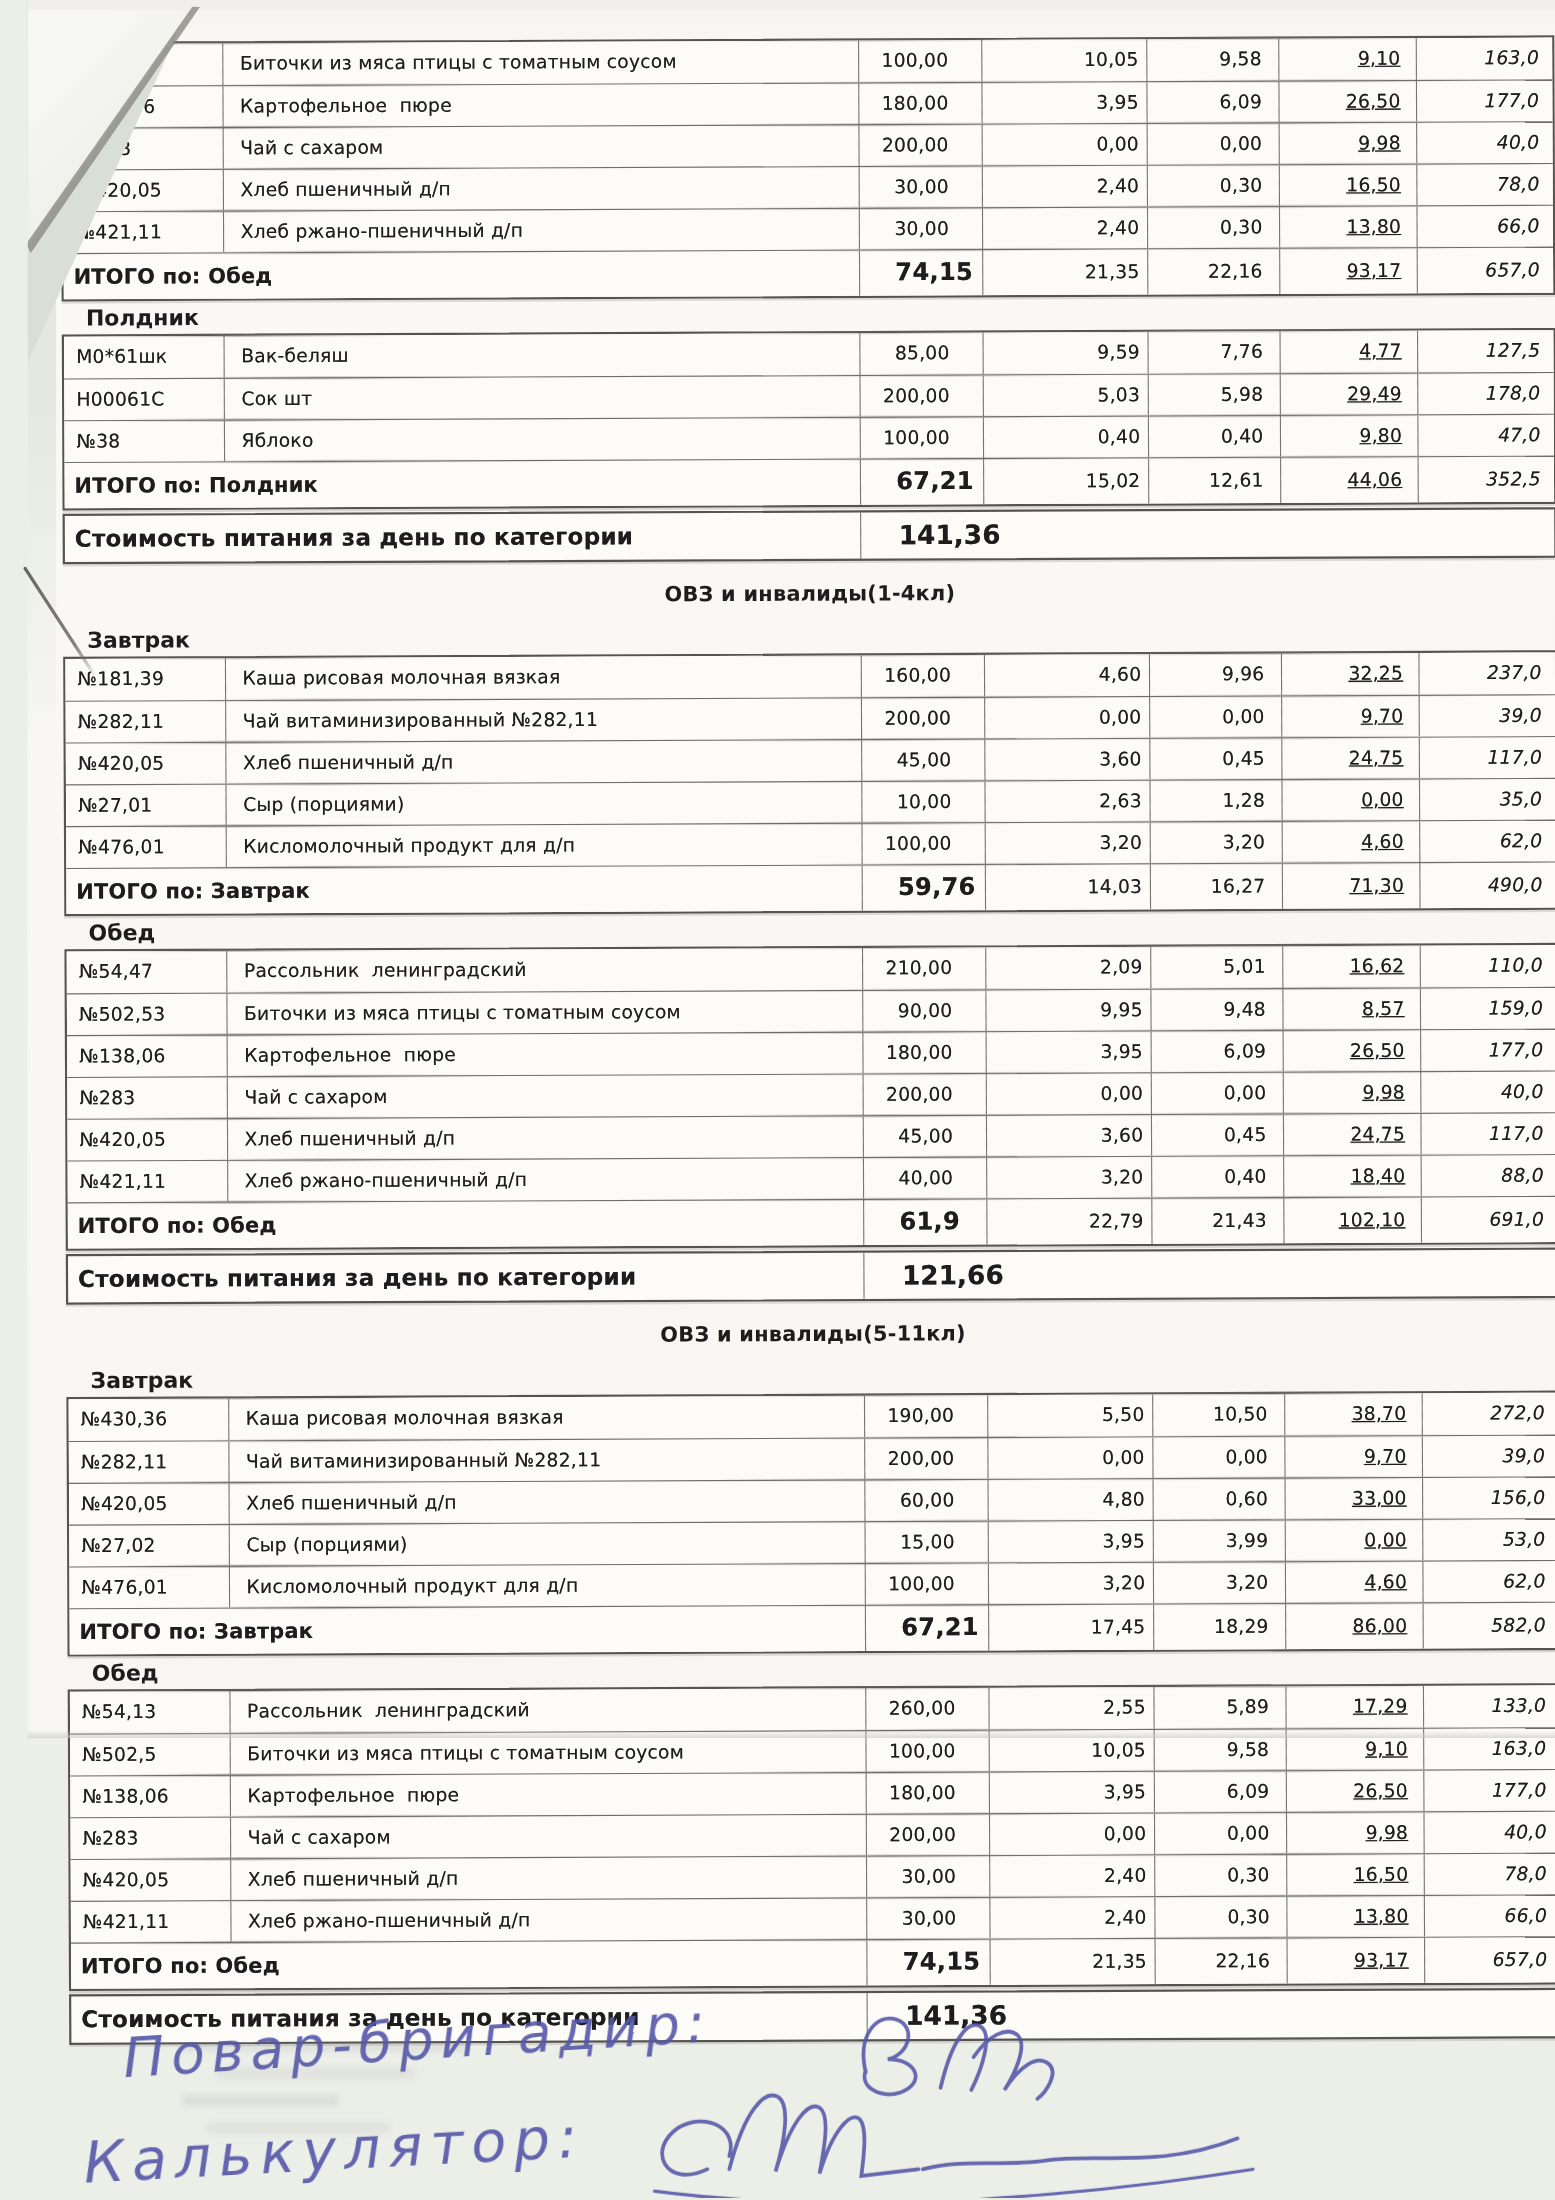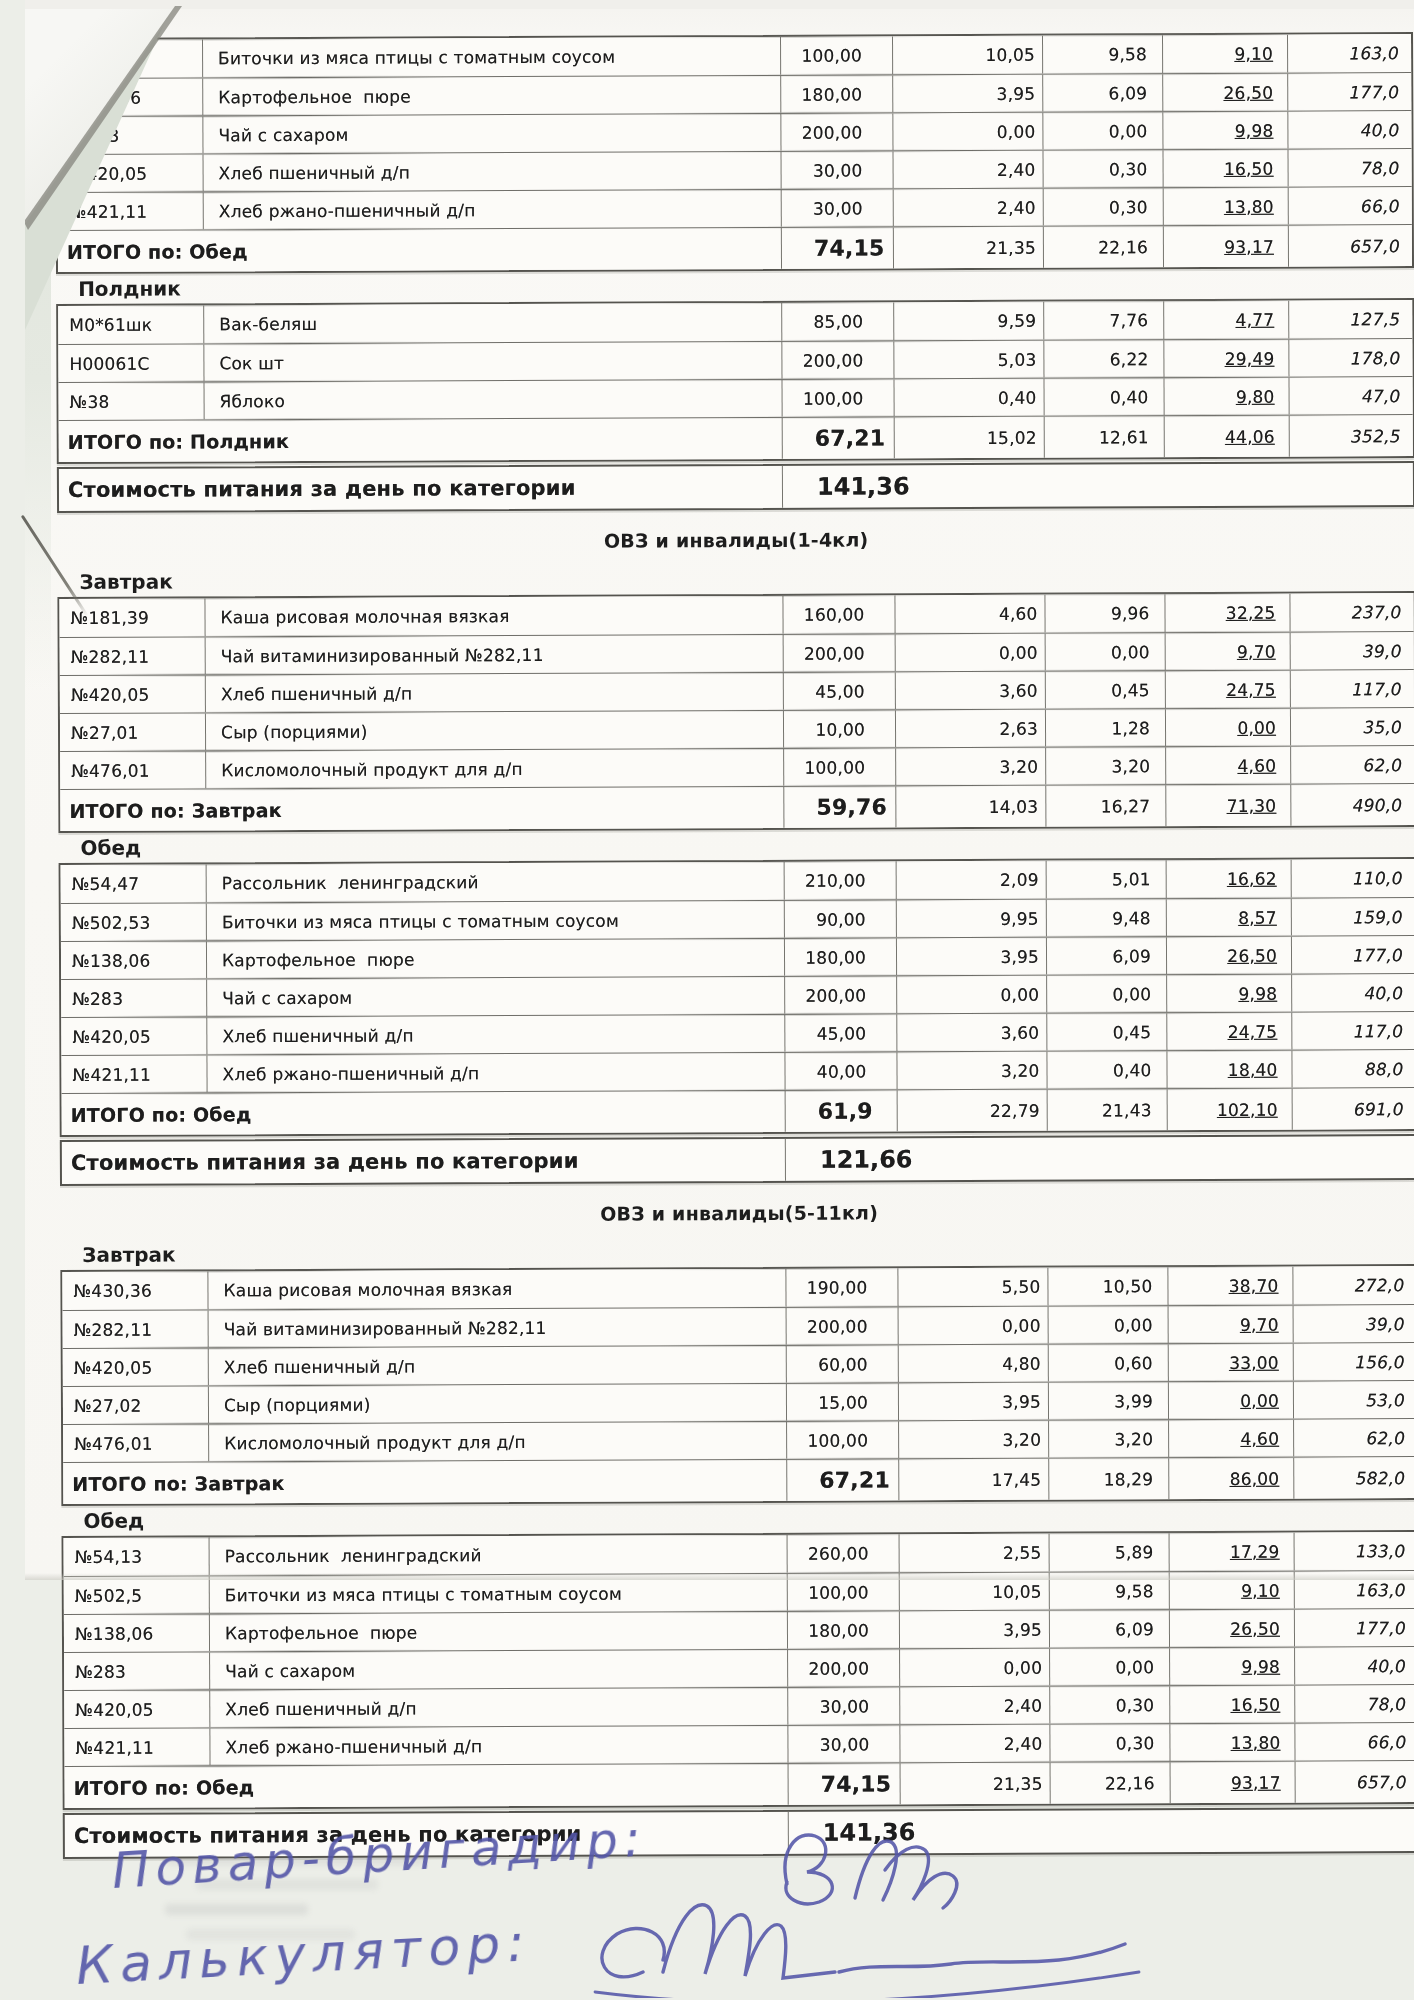--- a/index.html
+++ b/index.html
@@ -156,21 +156,21 @@
           <div class="cell num num2">9,59</div>
           <div class="cell num num3">7,76</div>
           <div class="cell num num4">4,77</div>
           <div class="cell num num5">127,5</div>
         </div>
         <div class="trow">
           <div class="cell code">H00061C</div>
           <div class="cell name">Сок шт</div>
           <div class="cell num num1">200,00</div>
           <div class="cell num num2">5,03</div>
-          <div class="cell num num3">6,22</div>
+          <div class="cell num num3">5,98</div>
           <div class="cell num num4">29,49</div>
           <div class="cell num num5">178,0</div>
         </div>
         <div class="trow">
           <div class="cell code">№38</div>
           <div class="cell name">Яблоко</div>
           <div class="cell num num1">100,00</div>
           <div class="cell num num2">0,40</div>
           <div class="cell num num3">0,40</div>
           <div class="cell num num4">9,80</div>

